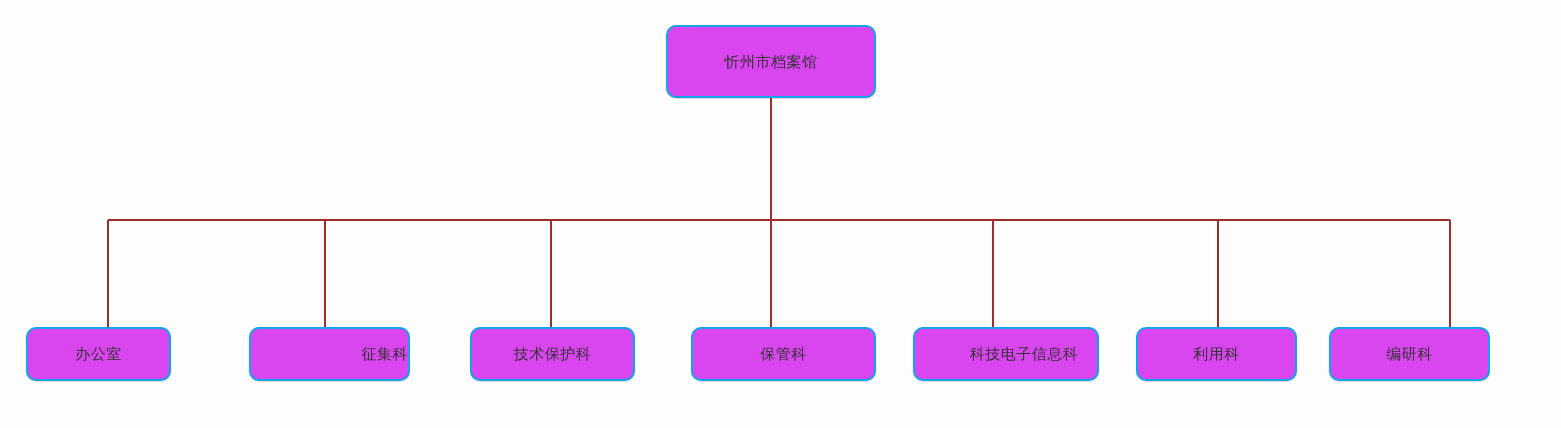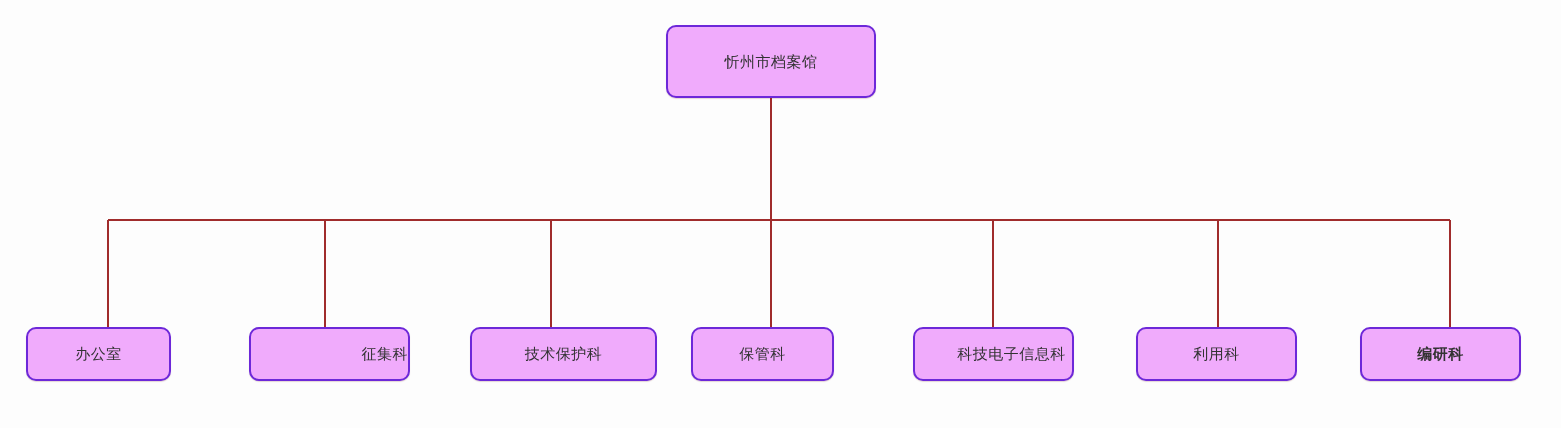--- a/index.html
+++ b/index.html
@@ -22,22 +22,22 @@
     position: absolute;
     left: 0;
     top: 0;
     width: 1561px;
     height: 428px;
     pointer-events: none;
   }
   .node {
     position: absolute;
     box-sizing: border-box;
-    background: #f0abfc;
-    border: 2px solid #6d28d9;
+    background: #d946ef;
+    border: 2px solid #0ea5e9;
     border-radius: 10px;
     display: flex;
     align-items: center;
     justify-content: center;
     color: #333333;
     font-size: 15px;
     line-height: 1.2;
     letter-spacing: 0.5px;
     white-space: nowrap;
     box-shadow: 0 1px 1px rgba(120,40,40,0.18);
@@ -79,30 +79,30 @@
     <span class="node-label">忻州市档案馆</span>
   </div>
 
   <div id="children-container">
       <div class="node node-child" style="left: 26px; width: 145px;">
         <span class="node-label">办公室</span>
       </div>
       <div class="node node-child" style="left: 249px; width: 161px; justify-content: flex-end;">
         <span class="node-label">征集科</span>
       </div>
-      <div class="node node-child" style="left: 470px; width: 187px;">
+      <div class="node node-child" style="left: 470px; width: 165px;">
         <span class="node-label">技术保护科</span>
       </div>
-      <div class="node node-child" style="left: 691px; width: 143px;">
+      <div class="node node-child" style="left: 691px; width: 185px;">
         <span class="node-label">保管科</span>
       </div>
-      <div class="node node-child" style="left: 913px; width: 161px; padding-left: 36px;">
+      <div class="node node-child" style="left: 913px; width: 186px; padding-left: 36px;">
         <span class="node-label">科技电子信息科</span>
       </div>
       <div class="node node-child" style="left: 1136px; width: 161px; justify-content: center;">
         <span class="node-label">利用科</span>
       </div>
-      <div class="node node-child" style="left: 1360px; width: 161px; font-weight: bold;">
+      <div class="node node-child" style="left: 1329px; width: 161px;">
         <span class="node-label">编研科</span>
       </div>
     </div>
 
 </div>
 
 </body></html>

